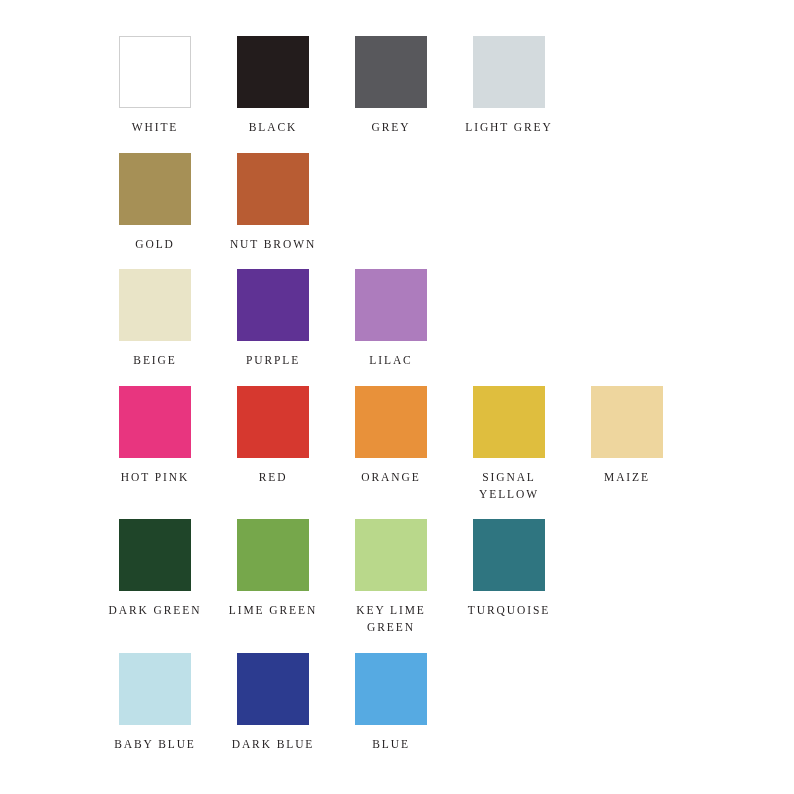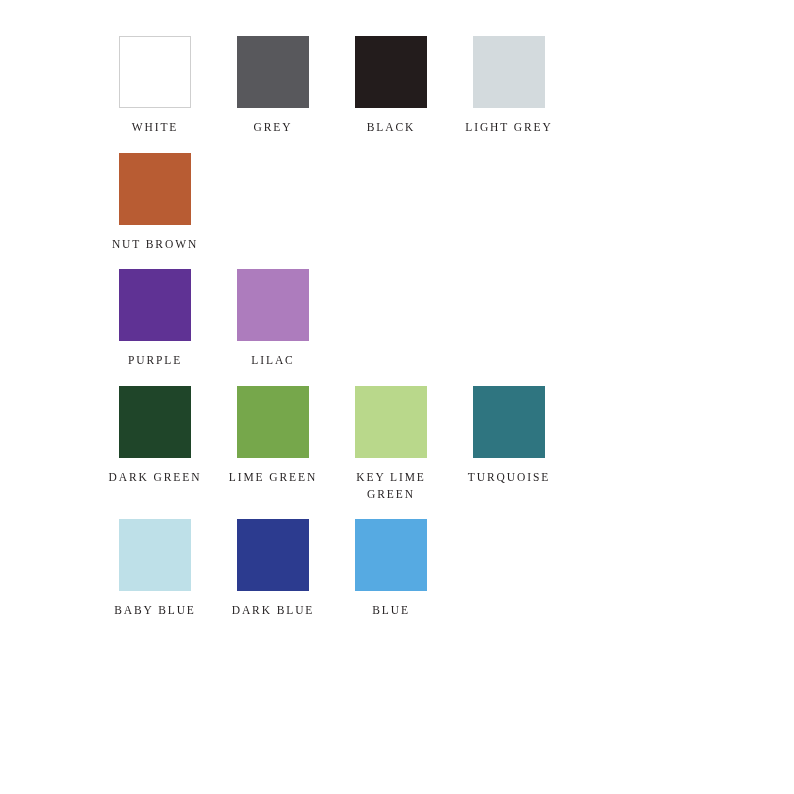--- a/index.html
+++ b/index.html
@@ -62,46 +62,76 @@
 </head>
 <body>
 
 <div id="palette">
     <div class="swatch-row">
       <div class="swatch-cell">
         <div class="swatch-chip bordered" style="background: rgb(255, 255, 255);"></div>
         <div class="swatch-label">WHITE</div>
       </div>
       <div class="swatch-cell">
+        <div class="swatch-chip" style="background: rgb(35, 28, 28);"></div>
+        <div class="swatch-label">BLACK</div>
+      </div>
+      <div class="swatch-cell">
         <div class="swatch-chip" style="background: rgb(88, 88, 92);"></div>
         <div class="swatch-label">GREY</div>
-      </div>
-      <div class="swatch-cell">
-        <div class="swatch-chip" style="background: rgb(35, 28, 28);"></div>
-        <div class="swatch-label">BLACK</div>
       </div>
       <div class="swatch-cell">
         <div class="swatch-chip" style="background: rgb(211, 218, 221);"></div>
         <div class="swatch-label">LIGHT GREY</div>
       </div>
     </div>
     <div class="swatch-row">
       <div class="swatch-cell">
+        <div class="swatch-chip" style="background: rgb(166, 144, 86);"></div>
+        <div class="swatch-label">GOLD</div>
+      </div>
+      <div class="swatch-cell">
         <div class="swatch-chip" style="background: rgb(184, 92, 51);"></div>
         <div class="swatch-label">NUT BROWN</div>
       </div>
     </div>
     <div class="swatch-row">
+      <div class="swatch-cell">
+        <div class="swatch-chip" style="background: rgb(233, 228, 199);"></div>
+        <div class="swatch-label">BEIGE</div>
+      </div>
       <div class="swatch-cell">
         <div class="swatch-chip" style="background: rgb(95, 50, 148);"></div>
         <div class="swatch-label">PURPLE</div>
       </div>
       <div class="swatch-cell">
         <div class="swatch-chip" style="background: rgb(173, 124, 189);"></div>
         <div class="swatch-label">LILAC</div>
+      </div>
+    </div>
+    <div class="swatch-row">
+      <div class="swatch-cell">
+        <div class="swatch-chip" style="background: rgb(232, 53, 127);"></div>
+        <div class="swatch-label">HOT PINK</div>
+      </div>
+      <div class="swatch-cell">
+        <div class="swatch-chip" style="background: rgb(214, 56, 47);"></div>
+        <div class="swatch-label">RED</div>
+      </div>
+      <div class="swatch-cell">
+        <div class="swatch-chip" style="background: rgb(232, 145, 58);"></div>
+        <div class="swatch-label">ORANGE</div>
+      </div>
+      <div class="swatch-cell">
+        <div class="swatch-chip" style="background: rgb(223, 190, 62);"></div>
+        <div class="swatch-label">SIGNAL YELLOW</div>
+      </div>
+      <div class="swatch-cell">
+        <div class="swatch-chip" style="background: rgb(238, 214, 158);"></div>
+        <div class="swatch-label">MAIZE</div>
       </div>
     </div>
     <div class="swatch-row">
       <div class="swatch-cell">
         <div class="swatch-chip" style="background: rgb(31, 69, 41);"></div>
         <div class="swatch-label">DARK GREEN</div>
       </div>
       <div class="swatch-cell">
         <div class="swatch-chip" style="background: rgb(118, 167, 75);"></div>
         <div class="swatch-label">LIME GREEN</div>

